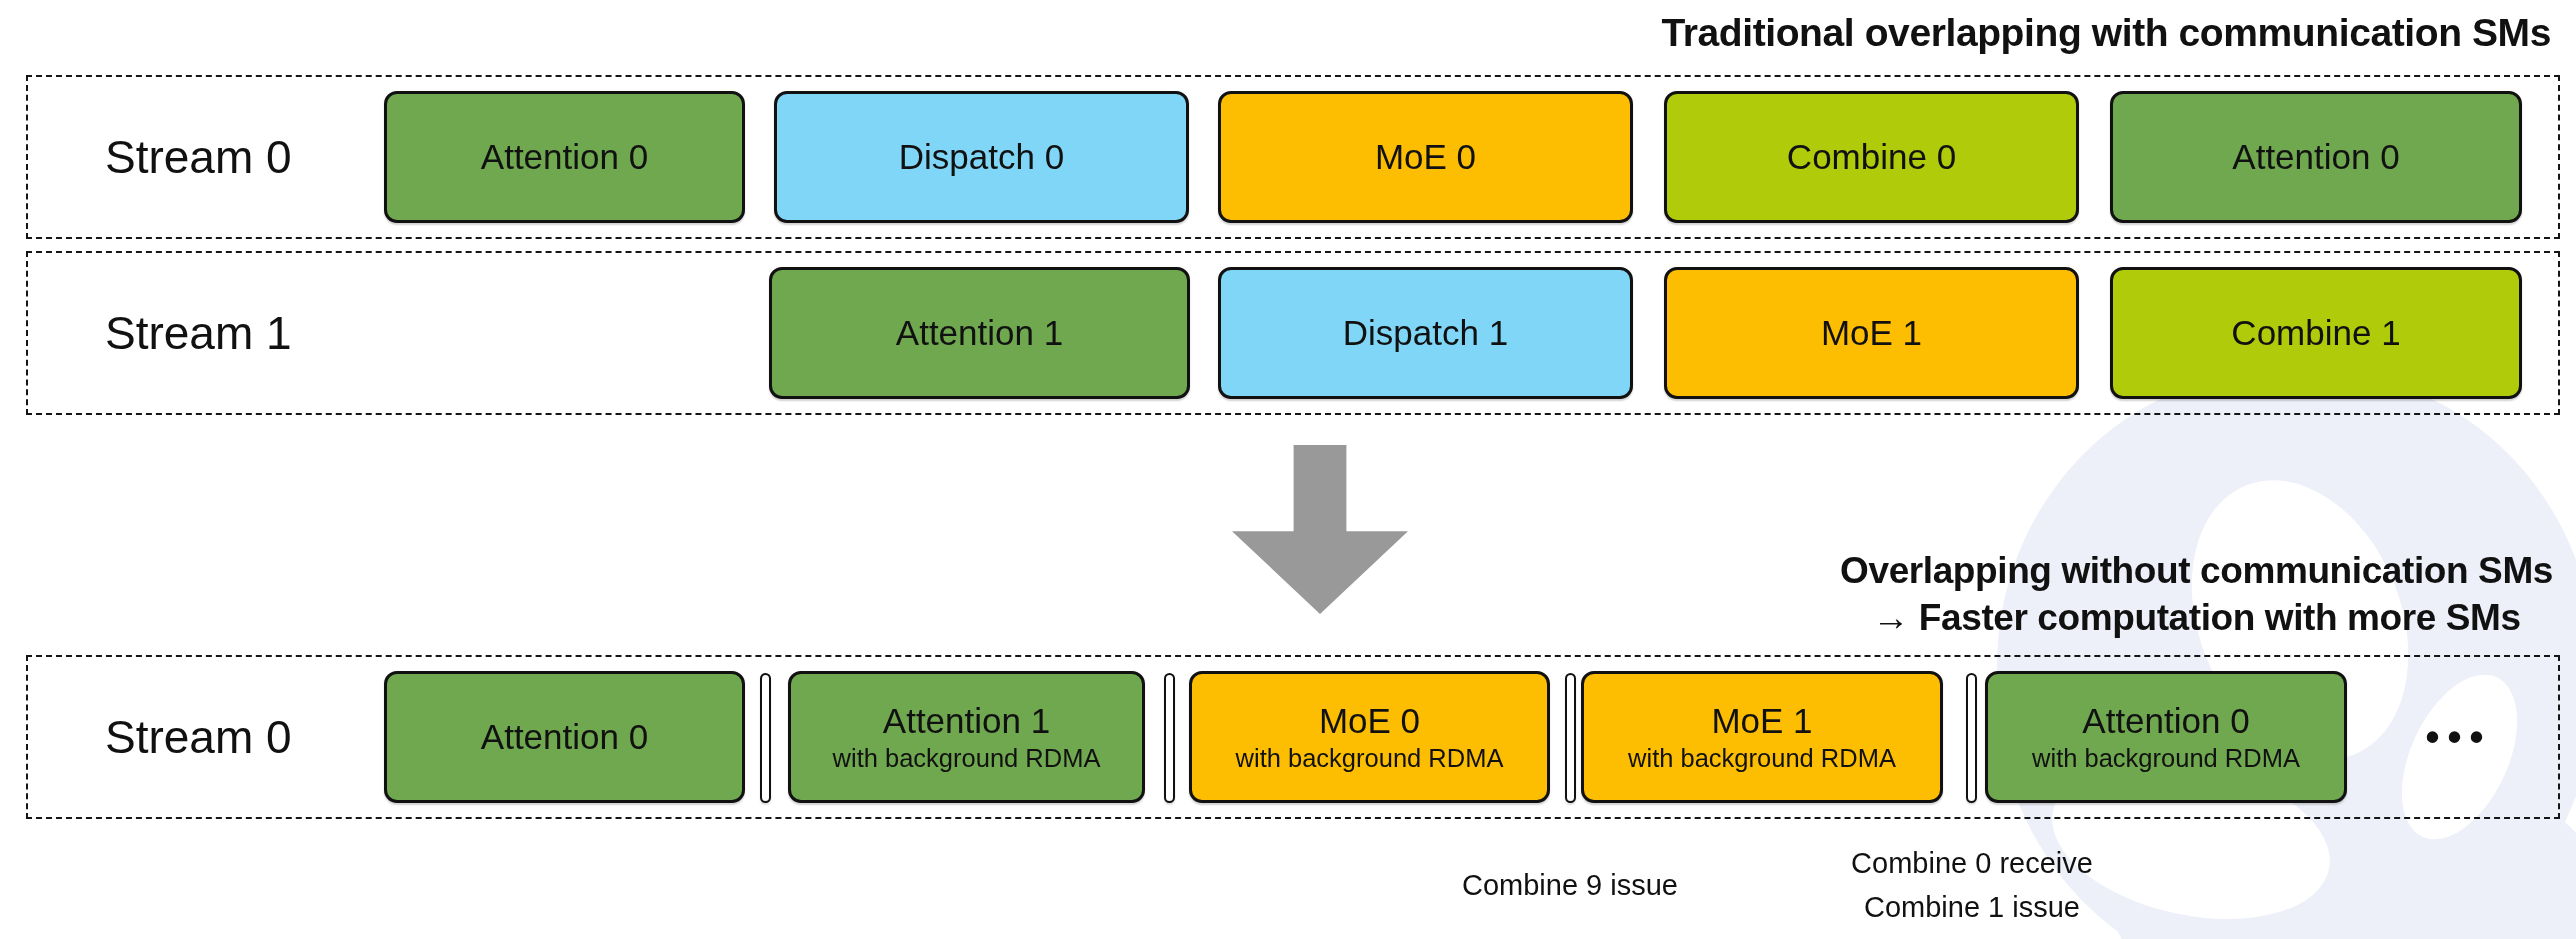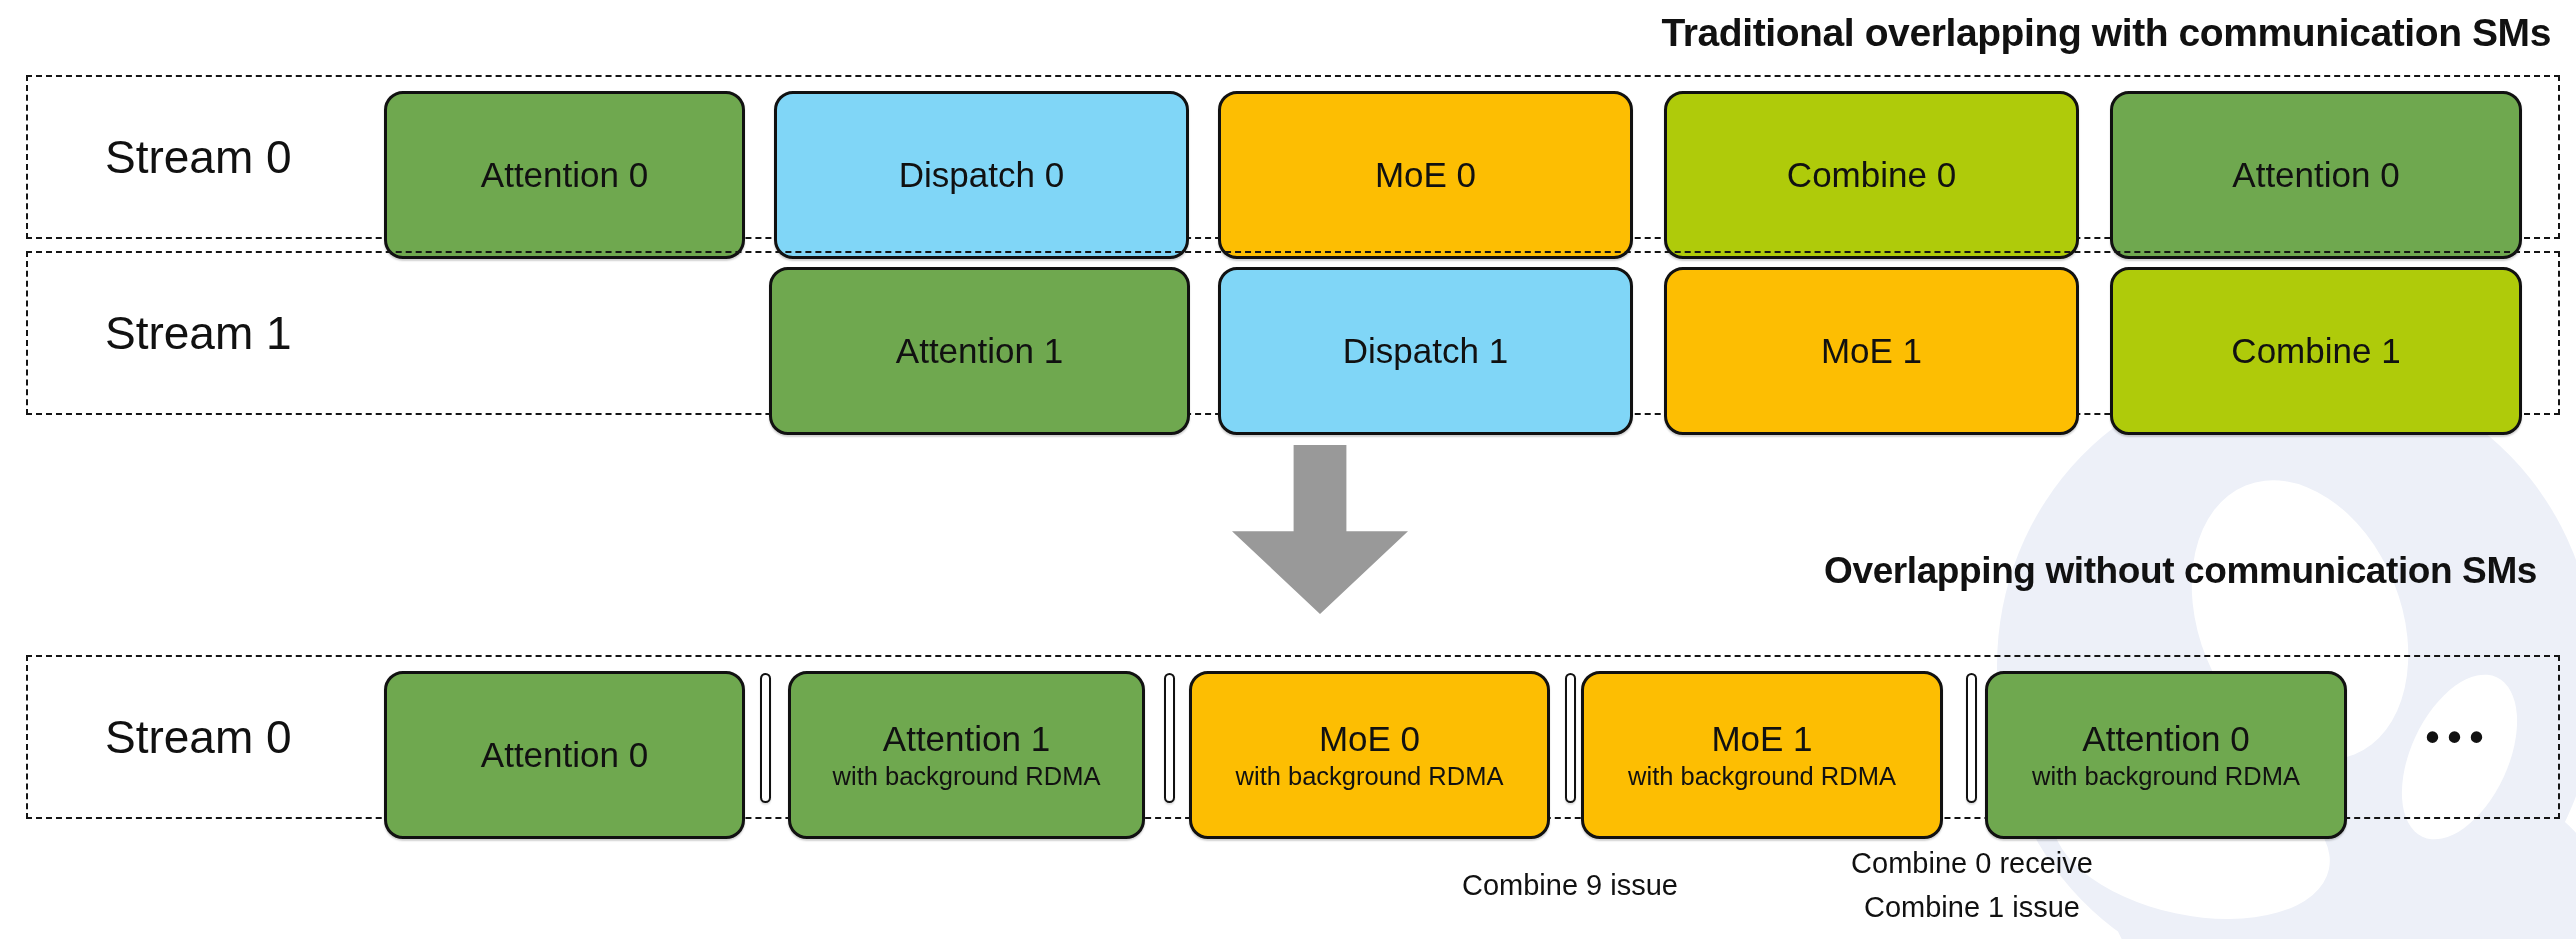--- a/index.html
+++ b/index.html
@@ -17,43 +17,43 @@
   .wm-hole{background:#ffffff;}
 
   .title{
     position:absolute;
     font-weight:bold;
     letter-spacing:-0.4px;
     text-align:center;
     white-space:nowrap;
   }
   .title-top{right:25px;top:10.6px;font-size:39px;}
-  .title-bottom{right:39px;top:547px;font-size:37px;line-height:47px;}
+  .title-bottom{right:23px;top:547px;font-size:37px;line-height:47px;}
 
   .stream-box{
     position:absolute;
     left:26px;width:2534px;height:164px;
     box-sizing:border-box;
     border:2.6px dashed #151515;
     background:transparent;
   }
   .stream-label{
     position:absolute;
     font-size:46px;
     height:132px;
     display:flex;align-items:center;
     white-space:nowrap;
     margin-left:28px;
   }
   .block{
     position:absolute;
-    height:168px;
+    height:132px;
     box-sizing:border-box;
     border:3.5px solid #111;
-    border-radius:19px;
+    border-radius:13px;
     display:flex;flex-direction:column;
     align-items:center;justify-content:center;
     font-size:35px;
     box-shadow:0 1.8px 1.8px rgba(0,0,0,0.18);
     text-align:center;
   }
   .block .sub{font-size:25.5px;margin-top:2.6px;}
   .sep{
     position:absolute;
     width:11.4px;height:130px;
@@ -127,20 +127,21 @@
   <div class="block" style="left: 2110px; top: 267px; width: 412px; background-color: rgb(175, 203, 10);">
     <span>Combine 1</span>
   </div>
 
   <svg class="arrow-svg" width="176" height="169" viewBox="0 0 200 192">
     <polygon points="70,0 130,0 130,98 200,98 100,192 0,98 70,98" fill="#999999"></polygon>
   </svg>
 
   <div class="title title-bottom">
     <div>Overlapping without communication SMs</div>
+    <div>→ Faster computation with more SMs</div>
   </div>
 
   <div class="stream-box" style="top:655px;"></div>
   <div class="stream-label" style="left:77px;top:671px;">Stream 0</div>
 
   <div class="block" style="left: 384px; top: 671px; width: 361px; background-color: rgb(111, 168, 79);">
     <span>Attention 0</span>
   </div>
   <div class="sep" style="left:760px;top:673px;"></div>
 

